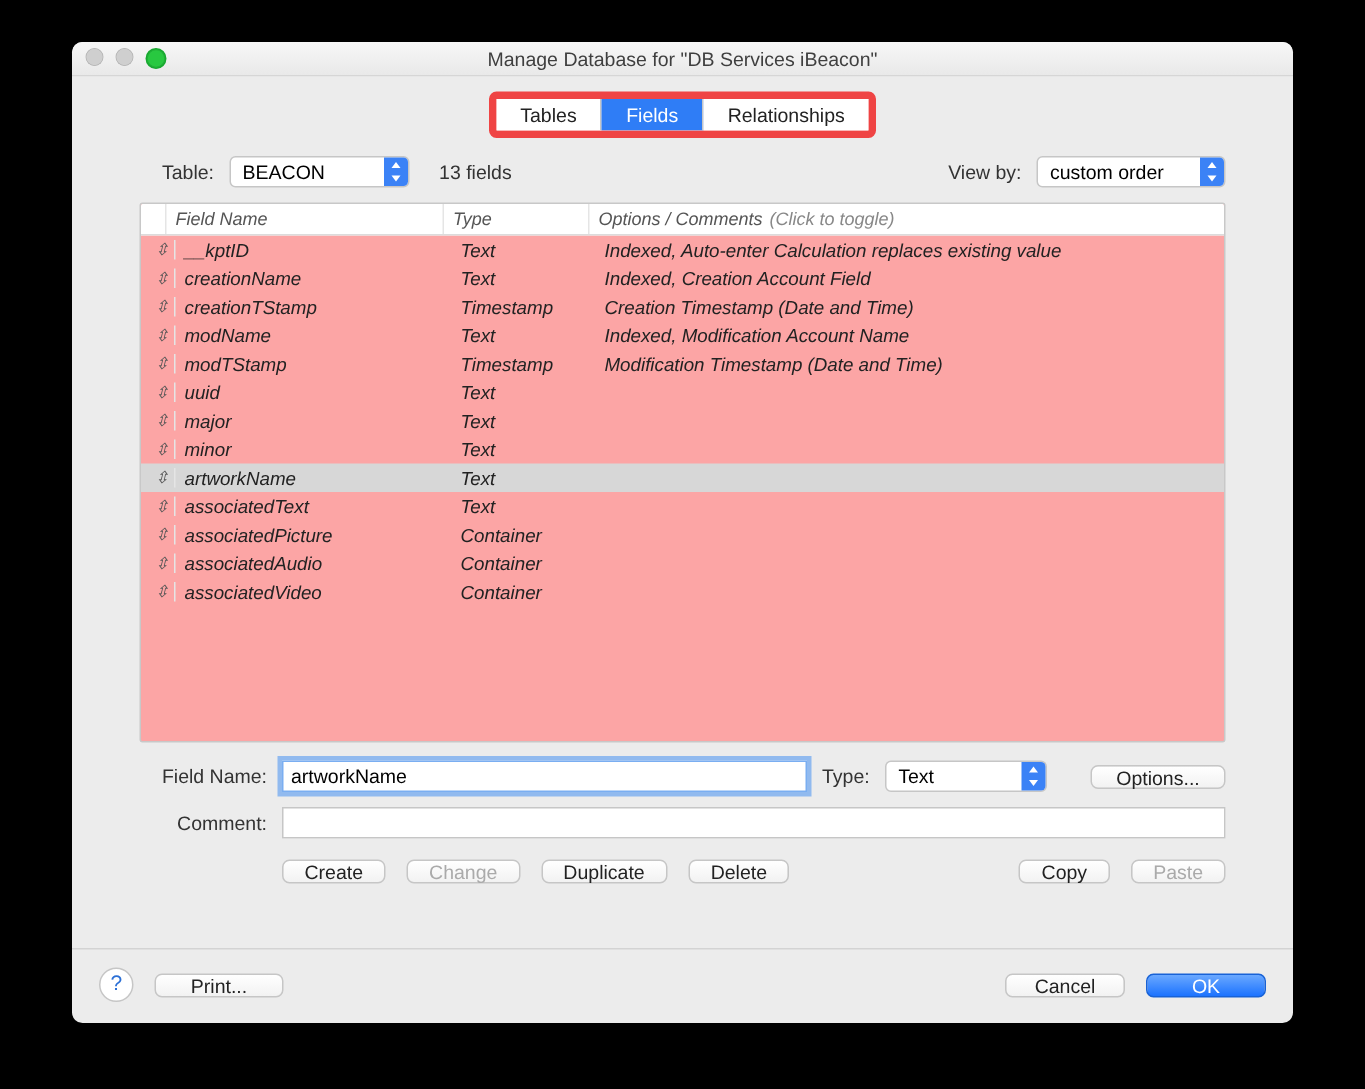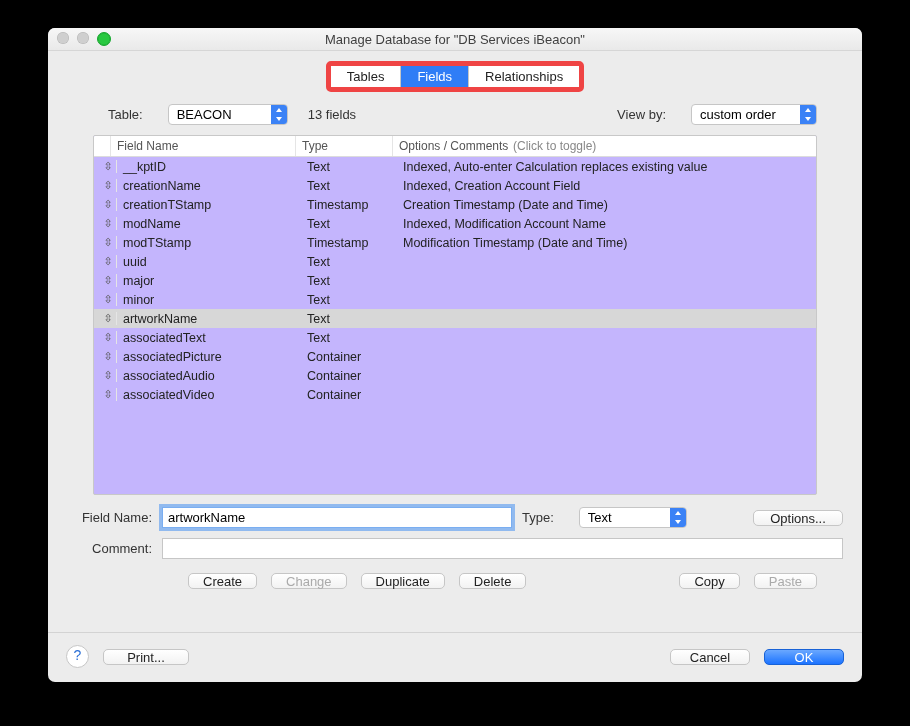--- a/index.html
+++ b/index.html
@@ -90,21 +90,20 @@
     border: 1px solid #c6c6c6;
     border-radius: 4px;
     height: 21px;
     padding: 0 22px 0 8px;
     font-size: 13px;
     position: relative;
   }
   .selwrap {
     position: relative;
     display: inline-block;
-    margin-left: 15px;
   }
   .selwrap::after {
     content: "";
     position: absolute;
     right: 1px; top: 1px; bottom: 1px;
     width: 16px;
     background: #3b82f6;
     border-radius: 0 3px 3px 0;
     pointer-events: none;
   }
@@ -140,26 +139,26 @@
   .selarrows::after { bottom: 1px; border-top: 4px solid #fff; }
 
   #table-select { width: 120px; }
   #view-select { width: 126px; }
   #type-select { width: 108px; }
 
   .spacer { flex: 1; }
 
   .tablebox {
     margin: 4px 45px 0;
-    background: #c4b5fd;
+    background: #fca5a5;
     border: 1px solid #c8c8c8;
     border-radius: 2px;
     height: 358px;
     overflow: hidden;
-    display:flex; flex-direction:column;
+    display:flex; flex-direction:column;font-style:italic;
   }
   .thead {
     display: flex;
     background: #fff;
     border-bottom: 1px solid #dcdcdc;
     height: 20px;
     font-size: 12px;
     color: #555;
   }
   .thead .col {
@@ -181,21 +180,21 @@
     font-size: 12.5px;
   }
   .row.selected { background: #d7d7d7; }
   .row .col { padding-left: 6px; overflow: hidden; white-space: nowrap; text-overflow: ellipsis; }
   .row .handle {
     display: flex; align-items: center; justify-content: center;
     color: #555; font-size: 11px; cursor: grab;
   }
 
   .form {
-    padding: 12px 19px 0;
+    padding: 12px 45px 0;
   }
   .frow {
     display: flex;
     align-items: center;
     margin-bottom: 10px;
     gap: 10px;
   }
   .flabel {
     width: 85px;
     text-align: right;

